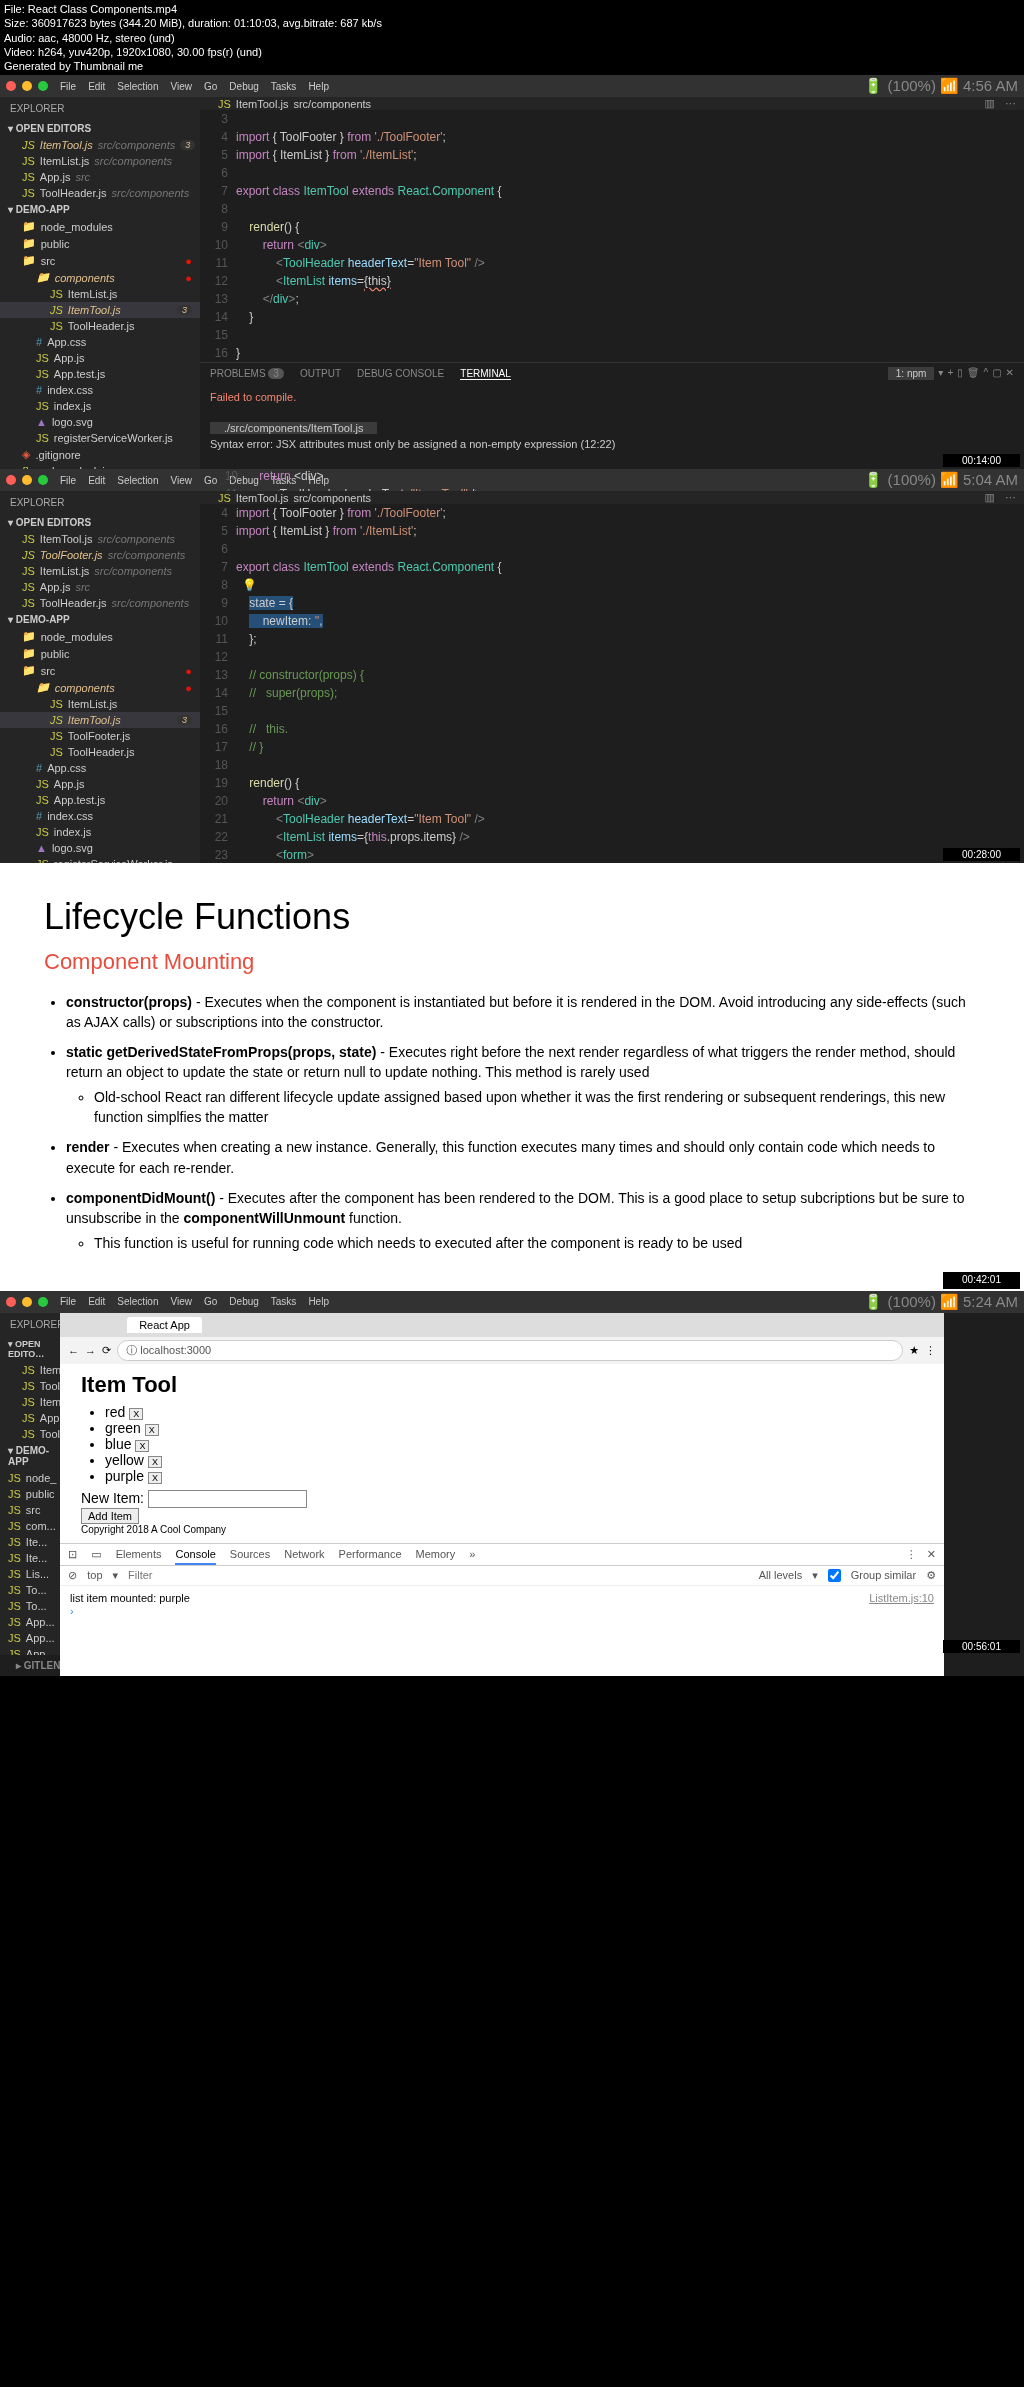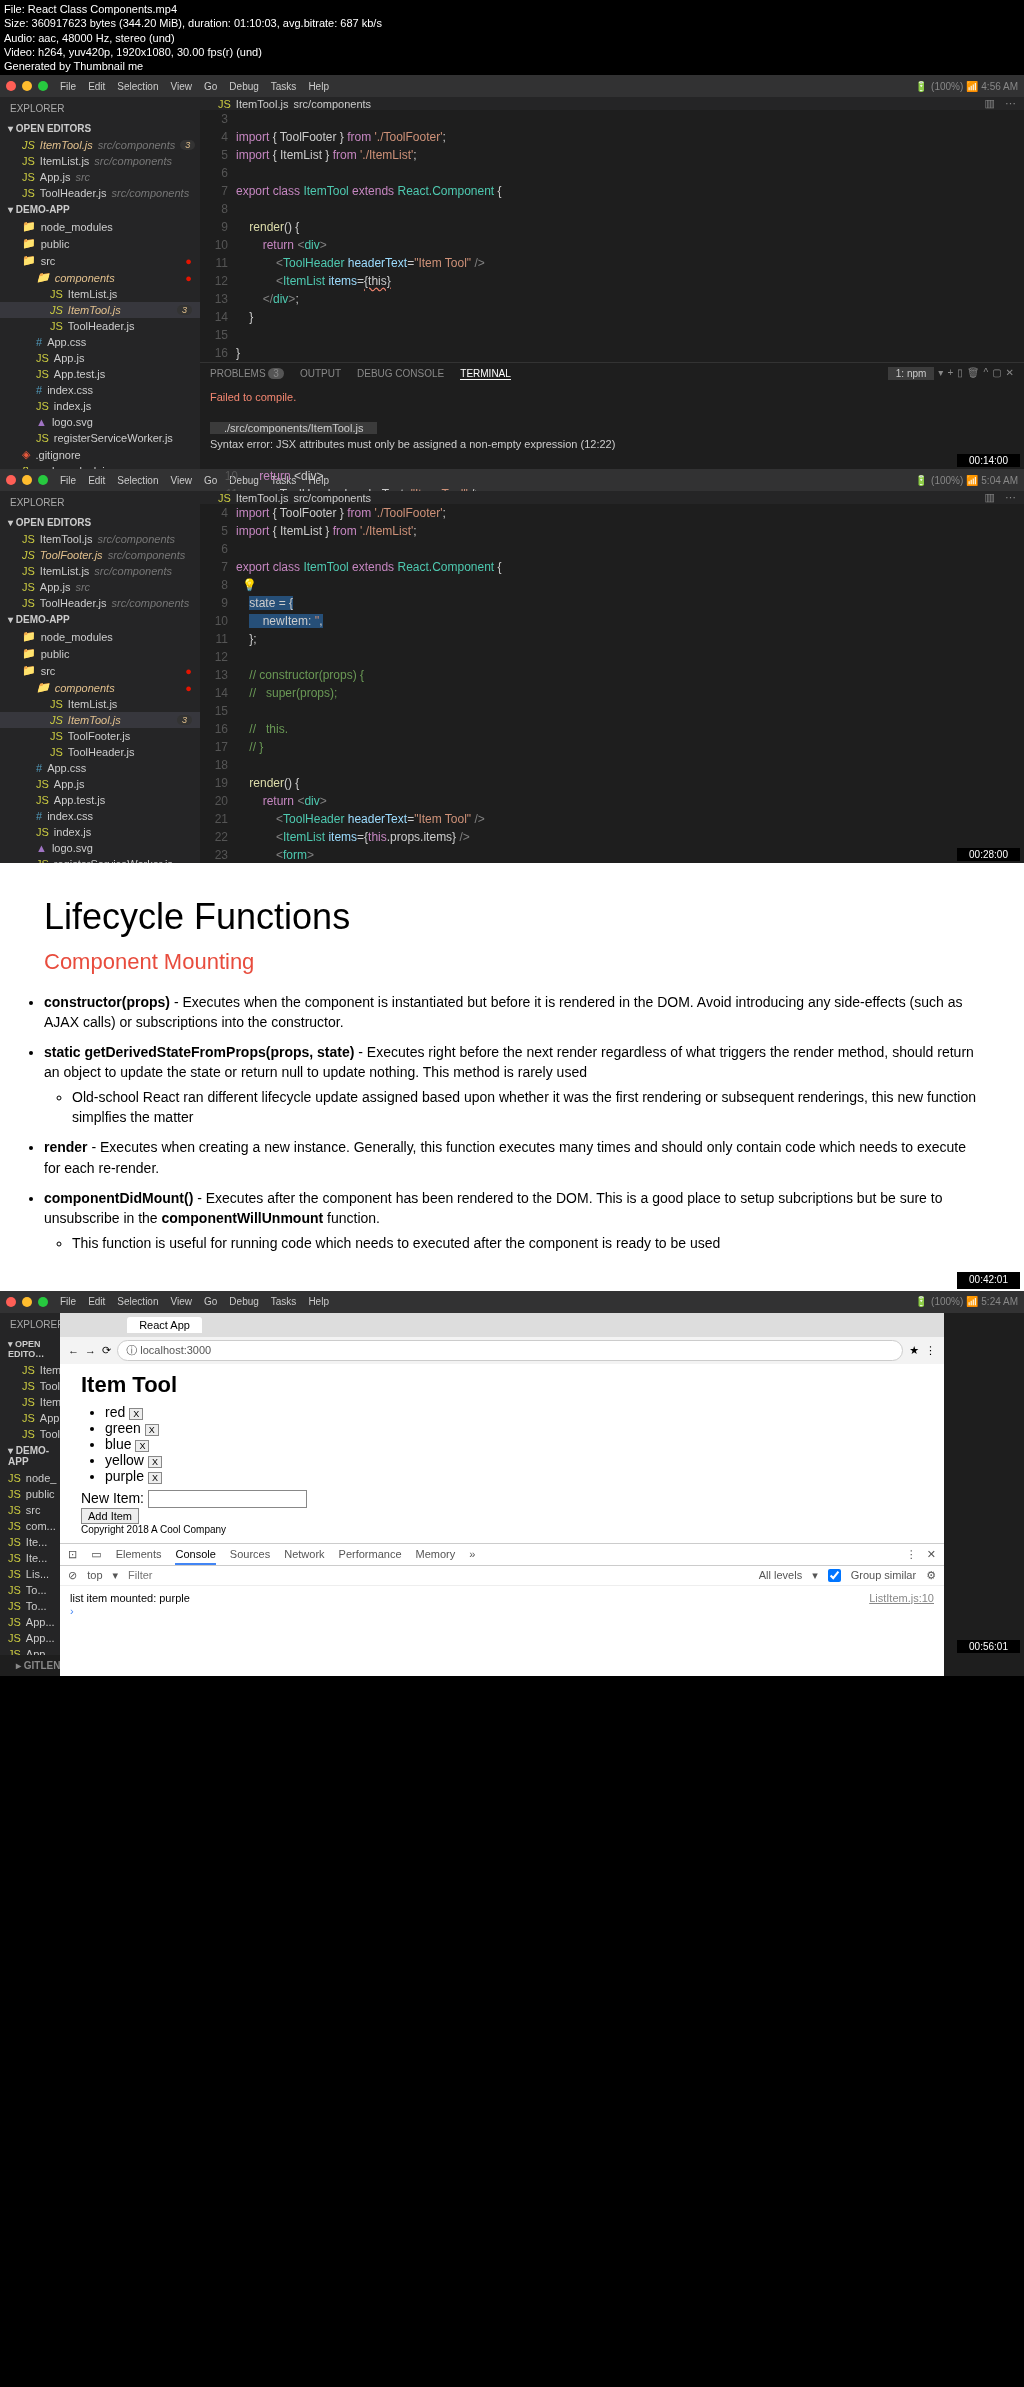--- a/index.html
+++ b/index.html
@@ -4,21 +4,21 @@
 <style>
 * { margin: 0; padding: 0; box-sizing: border-box; font-family: "Segoe UI", Arial, sans-serif; }
 body { width: 1024px; background: #000; color: #ccc; font-size: 11px; }
 .meta-info { background: #000; color: #fff; padding: 2px 4px; font-size: 11px; line-height: 1.3; }
 .vscode-panel { background: #86efac; display: flex; position: relative; }
 .titlebar { background: #323233; height: 22px; display: flex; align-items: center; padding: 0 6px; font-size: 10px; color: #999; }
 .titlebar .traffic { display: flex; gap: 6px; margin-right: 12px; }
 .titlebar .dot { width: 10px; height: 10px; border-radius: 50%; }
 .titlebar .r { background: #ff5f56; } .titlebar .y { background: #ffbd2e; } .titlebar .g { background: #27c93f; }
 .titlebar .menus { display: flex; gap: 12px; color: #ccc; }
-.titlebar .right { margin-left: auto; font-size: 10px; color: #888; display: flex; gap: 6px; align-items: center; }
+.titlebar .right { margin-left: auto; font-size: 15px; color: #888; display: flex; gap: 6px; align-items: center; }
 .sidebar { width: 200px; background: #252526; color: #ccc; font-size: 11px; overflow: hidden; }
 .sidebar .hdr { padding: 6px 10px; color: #aaa; font-size: 10px; }
 .section-title { padding: 3px 8px; font-size: 10px; font-weight: bold; color: #ccc; }
 .section-title::before { content: "▸ "; }
 .section-title.open::before { content: "▾ "; }
 .tree-item { padding: 2px 8px 2px 22px; display: flex; align-items: center; gap: 5px; color: #ccc; cursor: pointer; }
 .tree-item.nested { padding-left: 36px; }
 .tree-item.nested2 { padding-left: 50px; }
 .tree-item.active { background: #37373d; }
 .tree-item.dirty { color: #e2c08d; font-style: italic; }
@@ -47,26 +47,26 @@
 .jsx { color: #4ec9b0; }
 .hl-state { background: #264f78; }
 .terminal { border-top: 1px solid #333; }
 .term-tabs { display: flex; gap: 16px; padding: 4px 10px; font-size: 10px; color: #888; align-items: center; }
 .term-tabs .active { color: #fff; border-bottom: 1px solid #fff; }
 .term-tabs .right { margin-left: auto; display: flex; gap: 4px; }
 .term-tabs .npm-sel { background: #3c3c3c; padding: 1px 8px; color: #ccc; }
 .term-body { padding: 6px 10px; font-family: Consolas, monospace; font-size: 11px; line-height: 1.4; }
 .err { color: #f48771; }
 .err-file { background: #3b3b3b; color: #ccc; padding: 0 14px; }
-.timestamp { position: absolute; right: 4px; bottom: 2px; background: #000; color: #fff; font-size: 10px; padding: 1px 12px; }
+.timestamp { position: absolute; right: 4px; bottom: 2px; background: #000; color: #fff; font-size: 10px; padding: 1px 19px; }
 
 .doc { background: #fff; color: #000; padding: 28px 44px; font-size: 14px; line-height: 1.45; position: relative; }
 .doc h1 { font-size: 36px; font-weight: normal; margin-bottom: 2px; }
 .doc h2 { color: #e84c3d; font-size: 22px; font-weight: normal; margin-bottom: 14px; }
-.doc ul { }
+.doc ul { margin-left: 22px; }
 .doc ul ul { list-style: circle; margin-left: 28px; margin-top: 4px; }
 .doc li { margin-bottom: 10px; }
 .doc b { font-weight: bold; }
 
 .browser { background: #fff; color: #000; }
 .chrome-tab { background: #ddd; font-size: 11px; padding: 4px 10px; display: flex; align-items: center; gap: 6px; }
 .url-bar { background: #f3f3f3; padding: 3px 8px; display: flex; gap: 6px; align-items: center; font-size: 11px; }
 .url-input { flex: 1; background: #fff; border: 1px solid #ccc; border-radius: 12px; padding: 2px 8px; color: #555; }
 .page-body { padding: 8px 21px; font-family: "Times New Roman", serif; font-size: 14px; }
 .page-body h1 { font-size: 22px; font-weight: bold; margin-bottom: 6px; }

